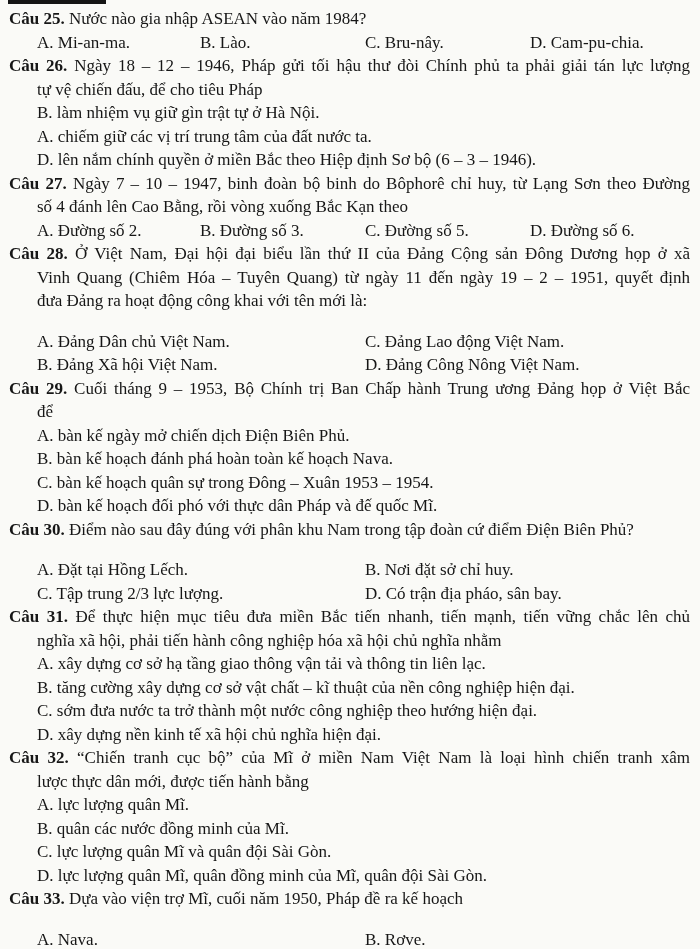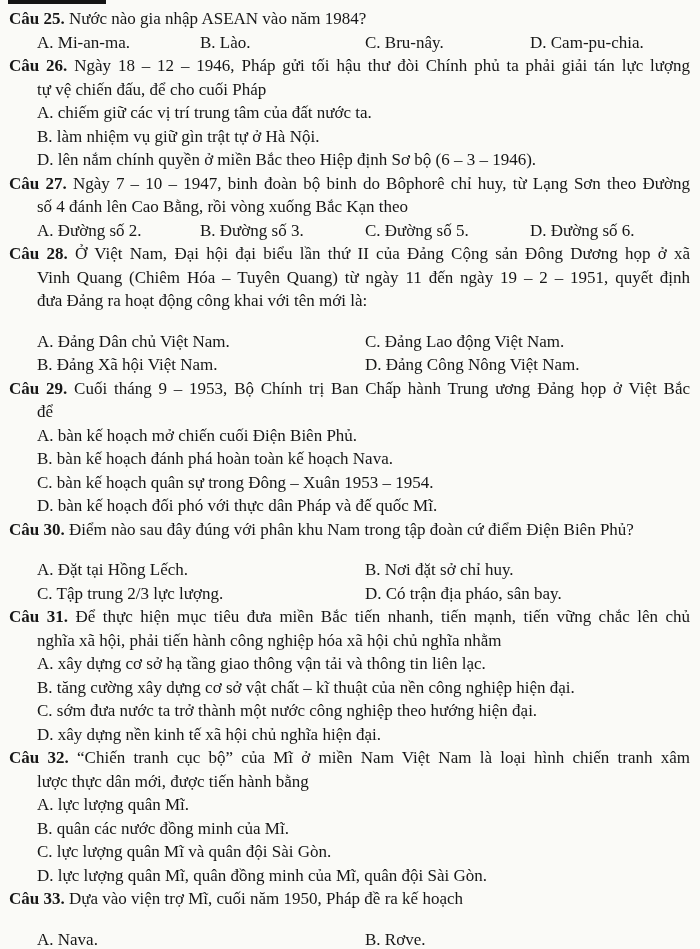--- a/index.html
+++ b/index.html
@@ -72,24 +72,24 @@
       <div class="line stem-line"><span class="qnum">Câu 25.</span> <span>Nước nào gia nhập ASEAN vào năm 1984?</span></div>
       <div class="options row4">
         <div class="option line">A. Mi-an-ma.</div>
         <div class="option line">B. Lào.</div>
         <div class="option line">C. Bru-nây.</div>
         <div class="option line">D. Cam-pu-chia.</div>
       </div>
     </div>
     <div class="question">
       <div class="line stem-line just"><span class="qnum">Câu 26.</span> <span>Ngày 18 – 12 – 1946, Pháp gửi tối hậu thư đòi Chính phủ ta phải giải tán lực lượng</span></div>
-      <div class="line stem-line stem-cont">tự vệ chiến đấu, để cho cuối Pháp</div>
+      <div class="line stem-line stem-cont">tự vệ chiến đấu, để cho tiêu Pháp</div>
       <div class="options stack">
+        <div class="option line">B. làm nhiệm vụ giữ gìn trật tự ở Hà Nội.</div>
         <div class="option line">A. chiếm giữ các vị trí trung tâm của đất nước ta.</div>
-        <div class="option line">B. làm nhiệm vụ giữ gìn trật tự ở Hà Nội.</div>
         <div class="option line">D. lên nắm chính quyền ở miền Bắc theo Hiệp định Sơ bộ (6 – 3 – 1946).</div>
       </div>
     </div>
     <div class="question">
       <div class="line stem-line just"><span class="qnum">Câu 27.</span> <span>Ngày 7 – 10 – 1947, binh đoàn bộ binh do Bôphorê chỉ huy, từ Lạng Sơn theo Đường</span></div>
       <div class="line stem-line stem-cont">số 4 đánh lên Cao Bằng, rồi vòng xuống Bắc Kạn theo</div>
       <div class="options row4">
         <div class="option line">A. Đường số 2.</div>
         <div class="option line">B. Đường số 3.</div>
         <div class="option line">C. Đường số 5.</div>
@@ -104,21 +104,21 @@
         <div class="option line">A. Đảng Dân chủ Việt Nam.</div>
         <div class="option line">C. Đảng Lao động Việt Nam.</div>
         <div class="option line">B. Đảng Xã hội Việt Nam.</div>
         <div class="option line">D. Đảng Công Nông Việt Nam.</div>
       </div>
     </div>
     <div class="question">
       <div class="line stem-line just"><span class="qnum">Câu 29.</span> <span>Cuối tháng 9 – 1953, Bộ Chính trị Ban Chấp hành Trung ương Đảng họp ở Việt Bắc</span></div>
       <div class="line stem-line stem-cont">để</div>
       <div class="options stack">
-        <div class="option line">A. bàn kế hoạch mở chiến cuối Điện Biên Phủ.</div>
+        <div class="option line">A. bàn kế ngày mở chiến dịch Điện Biên Phủ.</div>
         <div class="option line">B. bàn kế hoạch đánh phá hoàn toàn kế hoạch Nava.</div>
         <div class="option line">C. bàn kế hoạch quân sự trong Đông – Xuân 1953 – 1954.</div>
         <div class="option line">D. bàn kế hoạch đối phó với thực dân Pháp và đế quốc Mĩ.</div>
       </div>
     </div>
     <div class="question">
       <div class="line stem-line"><span class="qnum">Câu 30.</span> <span>Điểm nào sau đây đúng với phân khu Nam trong tập đoàn cứ điểm Điện Biên Phủ?</span></div>
       <div class="options grid2">
         <div class="option line">A. Đặt tại Hồng Lếch.</div>
         <div class="option line">B. Nơi đặt sở chỉ huy.</div>

